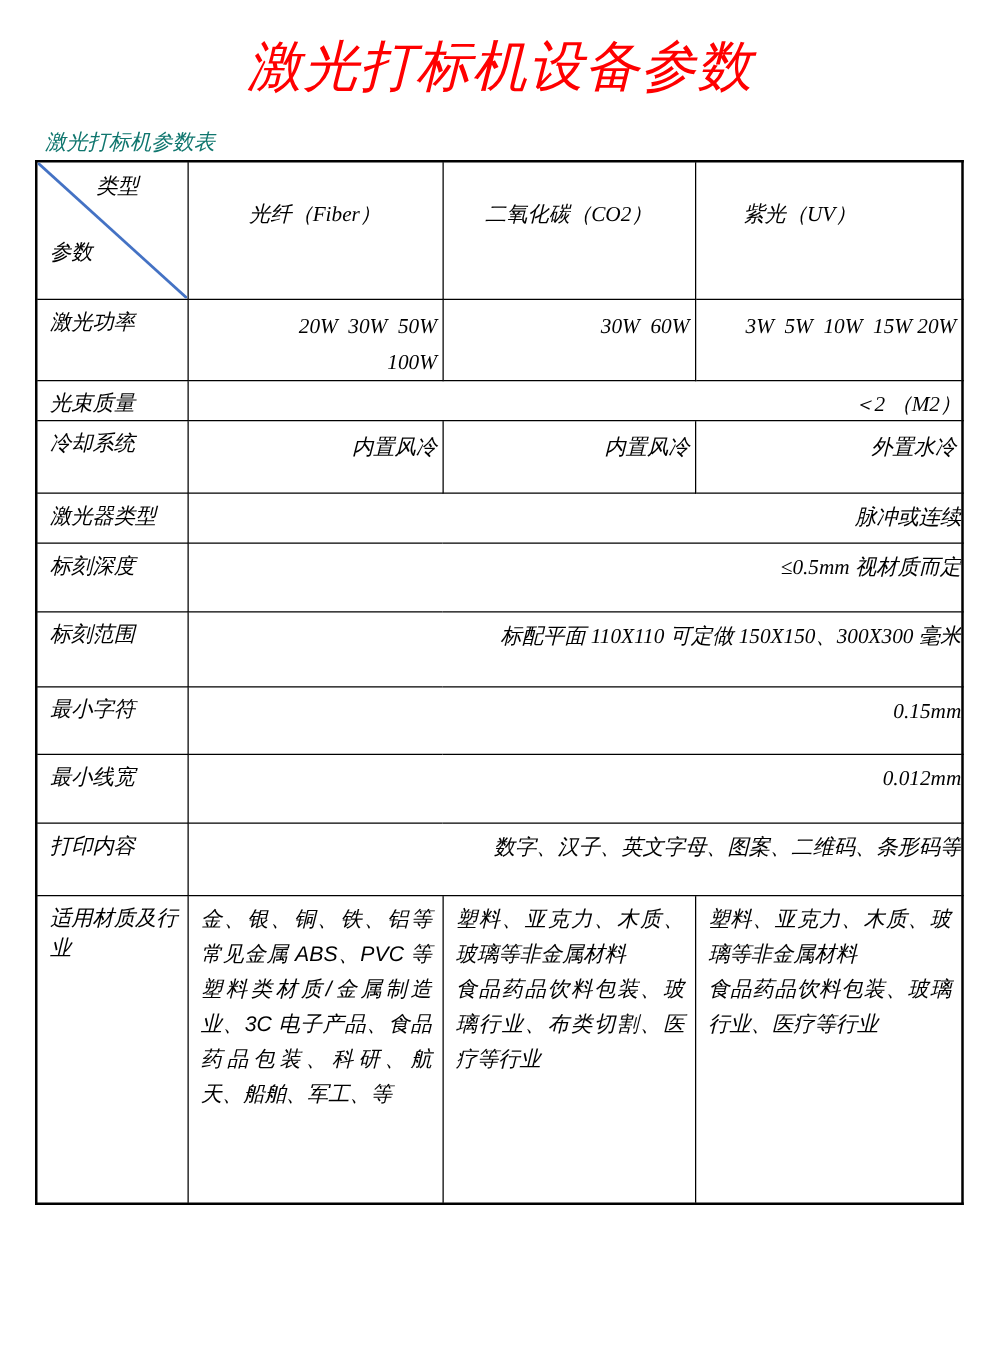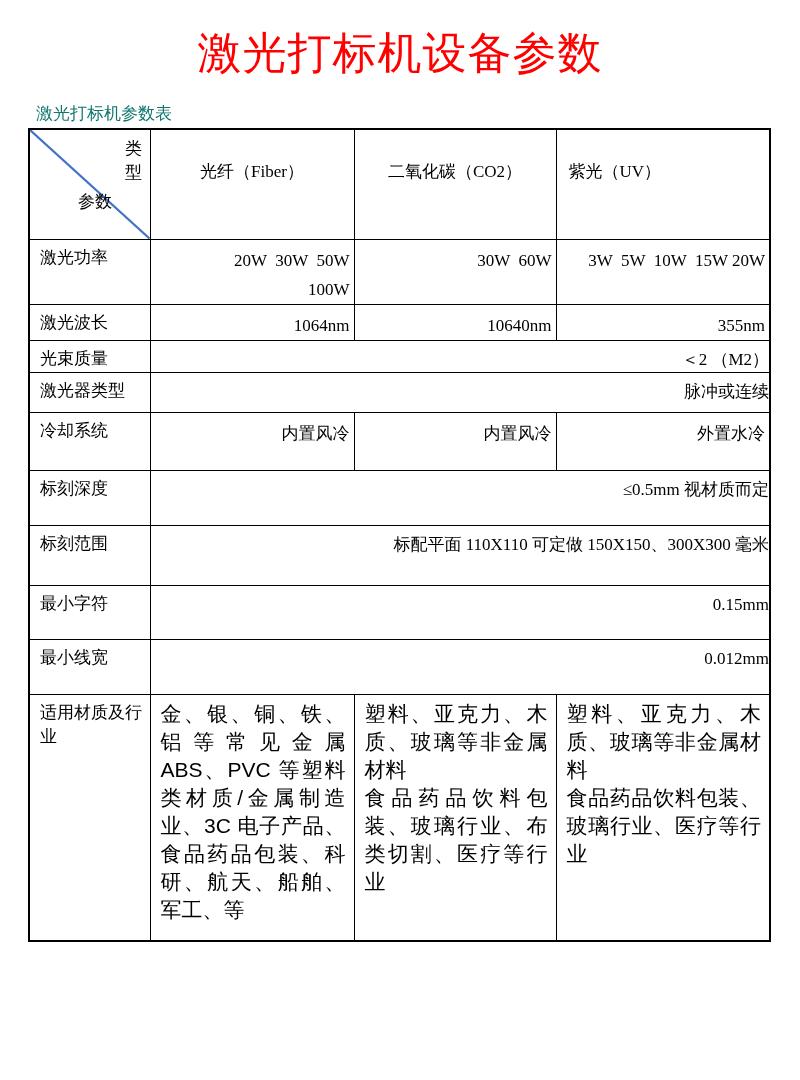--- a/index.html
+++ b/index.html
@@ -1,18 +1,18 @@
 <!DOCTYPE html>
 <html><head>
 <meta charset="utf-8">
 <style>
   html,body{margin:0;padding:0;background:#ffffff;}
   .page{
     width:800px;height:1080px;background:#ffffff;position:relative;overflow:hidden;
-    font-family:"Liberation Serif","DejaVu Serif",serif;color:#000;
+    font-family:"Liberation Serif","DejaVu Serif",serif;color:#000;font-style:italic;
   }
   .title{
     margin:0;padding-top:30px;text-align:center;
     font-size:44px;font-weight:400;line-height:1.1;
     color:#ff0000;letter-spacing:1px;
   }
   .caption{
     margin:26px 0 4px 36px;font-size:17px;line-height:20px;color:#0f766e;
   }
   table.params{
@@ -22,29 +22,29 @@
   }
   td{
     border:1px solid #000;vertical-align:top;
     font-size:17px;line-height:24px;padding:0;color:#000;
     overflow:hidden;
   }
   .lbl{padding:6px 4px 0 10px;}
   .val{padding:6px 4px 0 10px;white-space:pre-wrap;line-height:29px;text-align:right;}
   .mval{text-align:right;padding-top:7px;}
   .hdr{text-align:center;padding-top:30px;}
-  .hdr-left{text-align:left;padding-left:12px;}
+  .hdr-left{text-align:left;padding-left:38px;}
   .corner{position:relative;padding:0;}
   .corner svg{position:absolute;left:0;top:0;width:100%;height:100%;display:block;}
-  .c-type{position:absolute;top:7px;left:47px;font-size:17px;margin-left:48px;}
-  .c-param{position:absolute;top:60px;left:10px;font-size:17px;margin-left:38px;}
+  .c-type{position:absolute;top:7px;left:47px;font-size:17px;}
+  .c-param{position:absolute;top:60px;left:10px;font-size:17px;}
   .mat{
     font-family:"Liberation Sans","DejaVu Sans",sans-serif;
     white-space:pre-line;text-align:justify;
-    line-height:28px;padding:5px 8px 0 10px;font-size:21px;
+    line-height:28px;padding:5px 8px 0 10px;font-size:17px;
   }
 </style>
 </head>
 <body>
 
 <div class="page">
 
   <h1 class="title">激光打标机设备参数</h1>
 
   <div class="caption">激光打标机参数表</div>
@@ -72,42 +72,36 @@
     </tr>
 
     <tr style="height:60px">
       <td class="lbl">激光功率</td>
       <td class="val">20W  30W  50W
 100W</td>
       <td class="val"> 30W  60W</td>
       <td class="val">3W  5W  10W  15W 20W</td>
     </tr>
 
-    <tr style="height:36px">
-      <td class="lbl">激光波长</td>
-      <td class="val">1064nm</td>
-      <td class="val">10640nm</td>
-      <td class="val">355nm</td>
-    </tr>
 
     <tr style="height:32px">
       <td class="lbl">光束质量</td>
       <td class="mval" colspan="3">＜2 （M2）</td>
-    </tr>
-
-    <tr style="height:40px">
-      <td class="lbl">激光器类型</td>
-      <td class="mval" colspan="3">脉冲或连续</td>
     </tr>
 
     <tr style="height:58px">
       <td class="lbl">冷却系统</td>
       <td class="val">内置风冷</td>
       <td class="val">内置风冷</td>
       <td class="val">外置水冷</td>
+    </tr>
+
+    <tr style="height:40px">
+      <td class="lbl">激光器类型</td>
+      <td class="mval" colspan="3">脉冲或连续</td>
     </tr>
 
 
     <tr style="height:55px">
       <td class="lbl">标刻深度</td>
       <td class="mval" colspan="3">≤0.5mm 视材质而定</td>
     </tr>
 
 
     <tr style="height:60px">
@@ -118,20 +112,24 @@
     <tr style="height:54px">
       <td class="lbl">最小字符</td>
       <td class="mval" colspan="3">0.15mm</td>
     </tr>
 
     <tr style="height:55px">
       <td class="lbl">最小线宽</td>
       <td class="mval" colspan="3">0.012mm</td>
     </tr>
 
+    <tr style="height:58px">
+      <td class="lbl">打印内容</td>
+      <td class="mval" colspan="3">数字、汉子、英文字母、图案、二维码、条形码等</td>
+    </tr>
 
     <tr style="height:247px">
       <td class="lbl">适用材质及行业</td>
       <td class="mat">金、银、铜、铁、铝等常见金属 ABS、PVC 等塑料类材质/金属制造业、3C 电子产品、食品药品包装、科研、航天、船舶、军工、等</td>
       <td class="mat">塑料、亚克力、木质、玻璃等非金属材料
 食品药品饮料包装、玻璃行业、布类切割、医疗等行业</td>
       <td class="mat">塑料、亚克力、木质、玻璃等非金属材料
 食品药品饮料包装、玻璃行业、医疗等行业</td>
     </tr>
 

